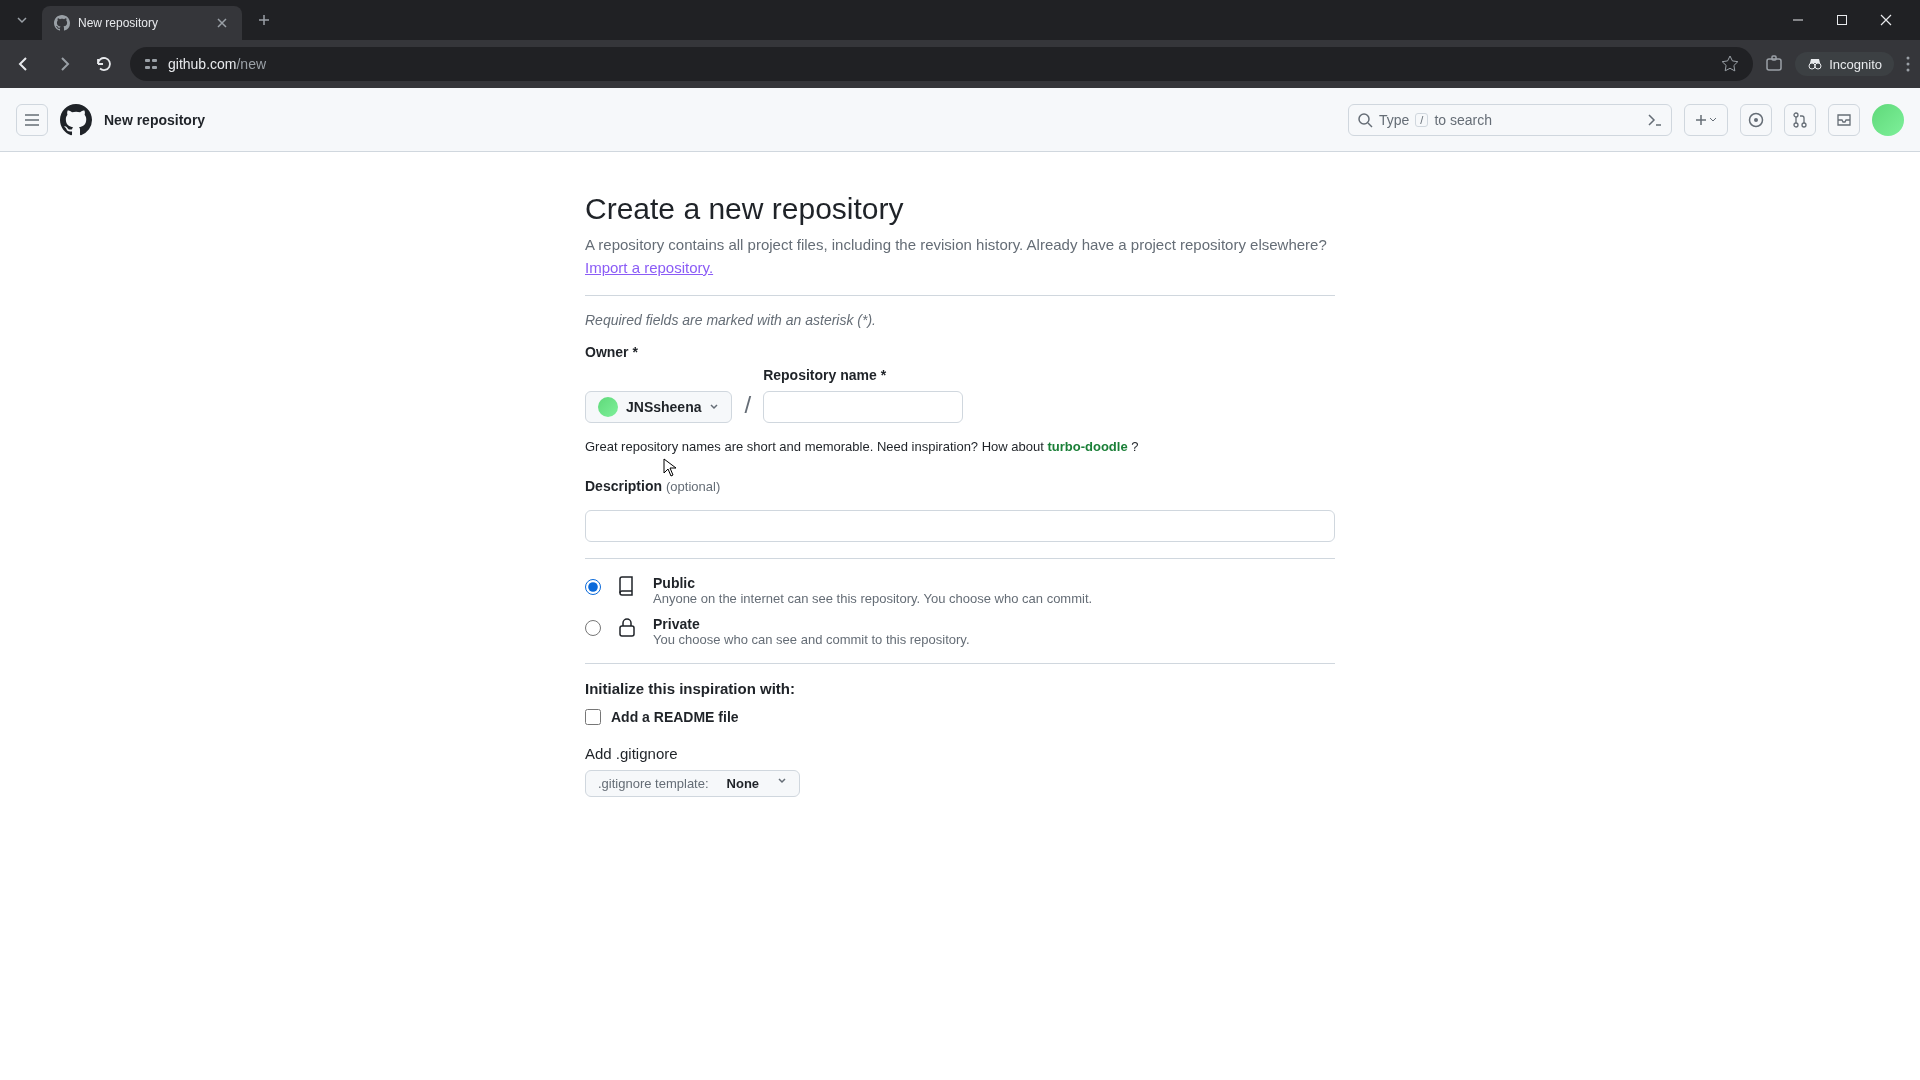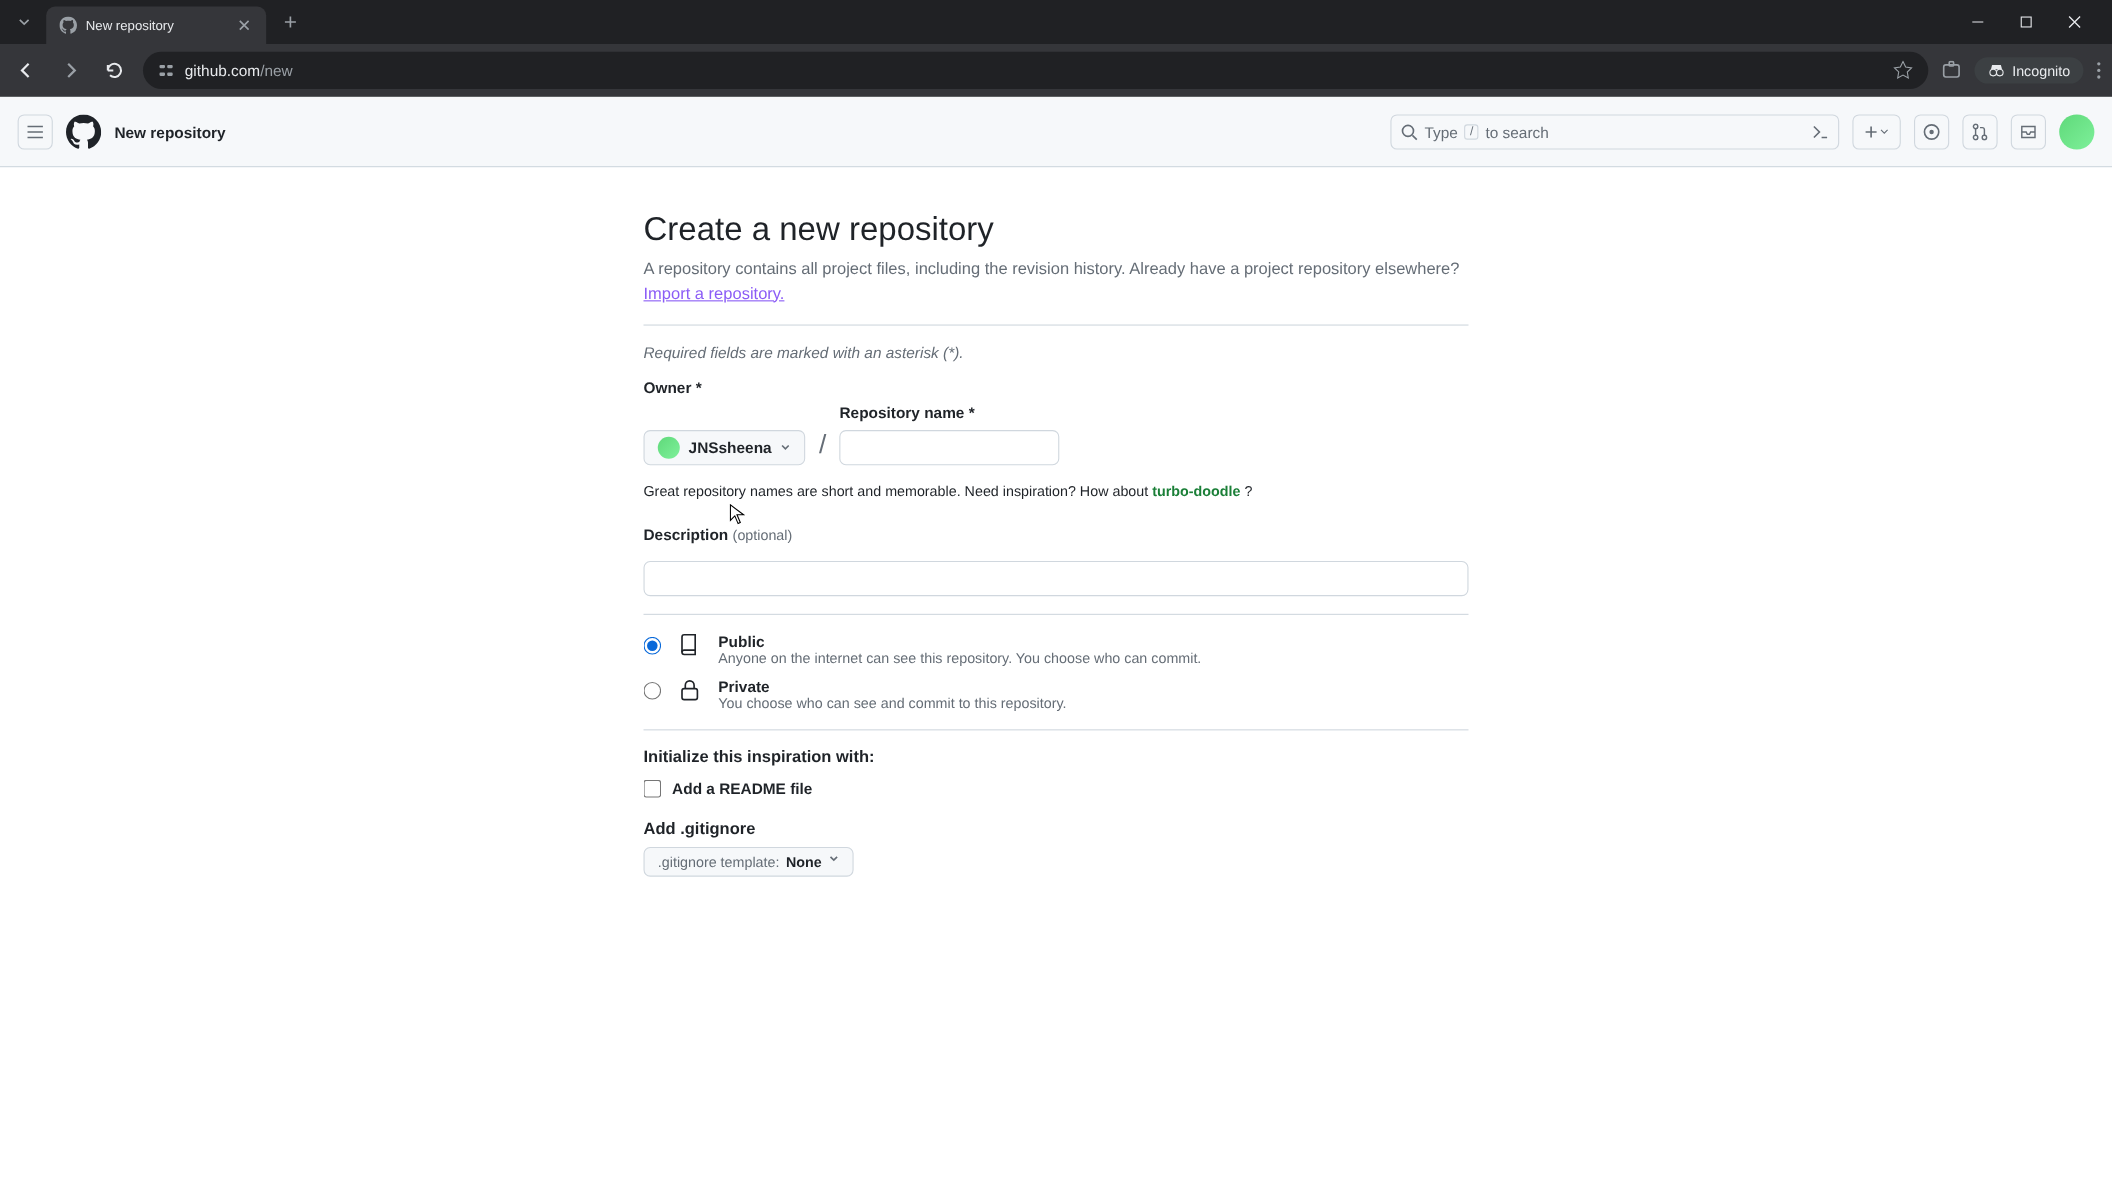--- a/index.html
+++ b/index.html
@@ -27,21 +27,21 @@
 .addr-icons { display: flex; gap: 14px; align-items: center; color: #9aa0a6; }
 .incognito-pill { display: flex; align-items: center; gap: 6px; background: #3c4043; border-radius: 16px; padding: 4px 12px; font-size: 13px; color: #e8eaed; }
 .more-btn { color: #9aa0a6; }
 
 
 .gh-header { display: flex; align-items: center; height: 64px; padding: 0 16px; border-bottom: 1px solid #d0d7de; background: #f6f8fa; gap: 12px; }
 .gh-hamburger { width: 32px; height: 32px; border: 1px solid #d0d7de; border-radius: 6px; display: flex; align-items: center; justify-content: center; }
 .gh-logo { width: 32px; height: 32px; }
 .gh-title { font-size: 14px; font-weight: 600; color: #1f2328; }
 .gh-spacer { flex: 1; }
-.gh-search { display: flex; align-items: center; border: 1px solid #d0d7de; border-radius: 6px; height: 32px; padding: 0 8px; width: 408px; background: transparent; gap: 6px; color: #656d76; }
+.gh-search { display: flex; align-items: center; border: 1px solid #d0d7de; border-radius: 6px; height: 32px; padding: 0 8px; width: 324px; background: transparent; gap: 6px; color: #656d76; }
 .gh-search-text { font-size: 14px; color: #656d76; }
 .gh-search-key { border: 1px solid #d0d7de; border-radius: 3px; padding: 0 4px; font-size: 11px; color: #656d76; }
 .gh-search .cmd-icon { margin-left: auto; }
 .gh-iconbtn { width: 32px; height: 32px; border: 1px solid #d0d7de; border-radius: 6px; display: flex; align-items: center; justify-content: center; color: #656d76; }
 .gh-plusdrop { width: 44px; display: flex; gap: 2px; }
 .gh-avatar { width: 32px; height: 32px; border-radius: 50%; background: linear-gradient(135deg, #5fd97a, #7ef09a); }
 
 
 .content { padding: 40px 0; display: flex; justify-content: center; overflow-y: auto; height: calc(1080px - 40px - 48px - 64px); }
 .form { width: 750px; }
@@ -75,22 +75,22 @@
 .radio-desc { font-size: 13px; color: #656d76; }
 
 .section-head { font-size: 15px; font-weight: 600; color: #1f2328; margin-bottom: 12px; }
 .check-row { display: flex; align-items: center; gap: 10px; }
 .check-input { width: 16px; height: 16px; }
 .check-label { font-size: 14px; font-weight: 600; color: #1f2328; text-align: right; }
 .check-desc { font-size: 13px; color: #656d76; margin-left: 26px; margin-top: 4px; }
 .check-desc a { color: #0969da; text-decoration: underline; }
 
 .add-gitignore { margin-top: 20px; }
-.gitignore-label { font-size: 15px; font-weight: 700; color: #1f2328; margin-bottom: 8px; }
-.gitignore-dropdown { display: inline-flex; align-items: flex-start; gap: 6px; border: 1px solid #d0d7de; border-radius: 6px; padding: 5px 12px; background: #f6f8fa; font-size: 13px; color: #656d76; }
+.gitignore-label { font-size: 15px; font-weight: 400; color: #1f2328; margin-bottom: 8px; }
+.gitignore-dropdown { display: inline-flex; align-items: flex-start; gap: 18px; border: 1px solid #d0d7de; border-radius: 6px; padding: 5px 12px; background: #f6f8fa; font-size: 13px; color: #656d76; }
 .gitignore-dropdown b { color: #1f2328; font-weight: 600; }
 
 .cursor { position: absolute; left: 663px; top: 458px; pointer-events: none; }
 
 svg { display: block; }
 </style>
 </head>
 <body>
 
 <div class="browser-chrome">

